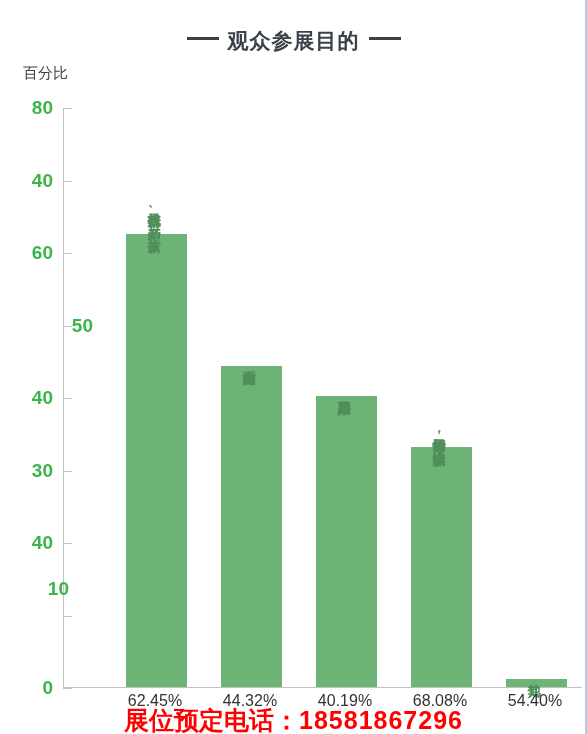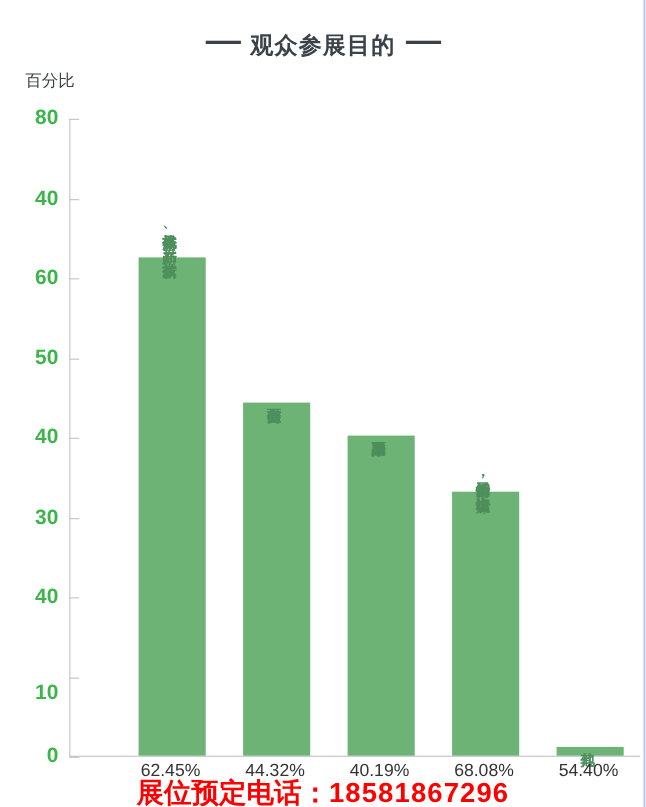--- a/index.html
+++ b/index.html
@@ -153,25 +153,25 @@
       <div class="bar" style="left: 441.5px; width: 61px; height: 8.12px; background: rgb(108, 179, 117);"></div>
     </div>
 
   <div id="footer-phone">
     <span>展位预定电话：</span><span class="phone-num">18581867296</span>
   </div>
 
 <div class="tick-label" style="top: 98px; left: 0px; width: 53px; position: absolute;">80</div>
     <div class="tick-label" style="top: 170.5px; left: 0px; width: 53px; position: absolute;">40</div>
     <div class="tick-label" style="top: 243px; left: 0px; width: 53px; position: absolute;">60</div>
-    <div class="tick-label" style="top: 315.5px; left: 0px; width: 53px; position: absolute;">50</div>
+    <div class="tick-label" style="top: 315.5px; left: 0px; width: 53px; position: absolute; padding-left: 40px;">50</div>
     <div class="tick-label" style="top: 388px; left: 0px; width: 53px; position: absolute;">40</div>
     <div class="tick-label" style="top: 460.5px; left: 0px; width: 53px; position: absolute;">30</div>
     <div class="tick-label" style="top: 533px; left: 0px; width: 53px; position: absolute;">40</div>
-    <div class="tick-label" style="top: 620px; left: 0px; width: 53px; position: absolute;">10</div>
+    <div class="tick-label" style="top: 579px; left: 0px; width: 53px; position: absolute; padding-left: 16px;">10</div>
     <div class="tick-label" style="top: 678px; left: 0px; width: 53px; position: absolute;">0</div>
     <div class="bar-cat-label" style="left: 147px; top: 229.237px; transform: translateY(-100%);">寻找新商机、新产品、新技术</div>
     <div class="bar-value-label" style="left: 115px; width: 80px;">62.45%</div>
     <div class="bar-cat-label" style="left: 242px; top: 360.68px; transform: translateY(-100%);">与供应商会面</div>
     <div class="bar-value-label" style="left: 210px; width: 80px;">44.32%</div>
     <div class="bar-cat-label" style="left: 337px; top: 390.623px; transform: translateY(-100%);">下单采购产品服务</div>
     <div class="bar-value-label" style="left: 305px; width: 80px;">40.19%</div>
     <div class="bar-cat-label" style="left: 432px; top: 442.243px; transform: translateY(-100%);">了解市场行情，出席论坛会议</div>
     <div class="bar-value-label" style="left: 400px; width: 80px;">68.08%</div>
     <div class="bar-cat-label" style="left: 527px; top: 673.88px; transform: translateY(-100%);">其他</div>

